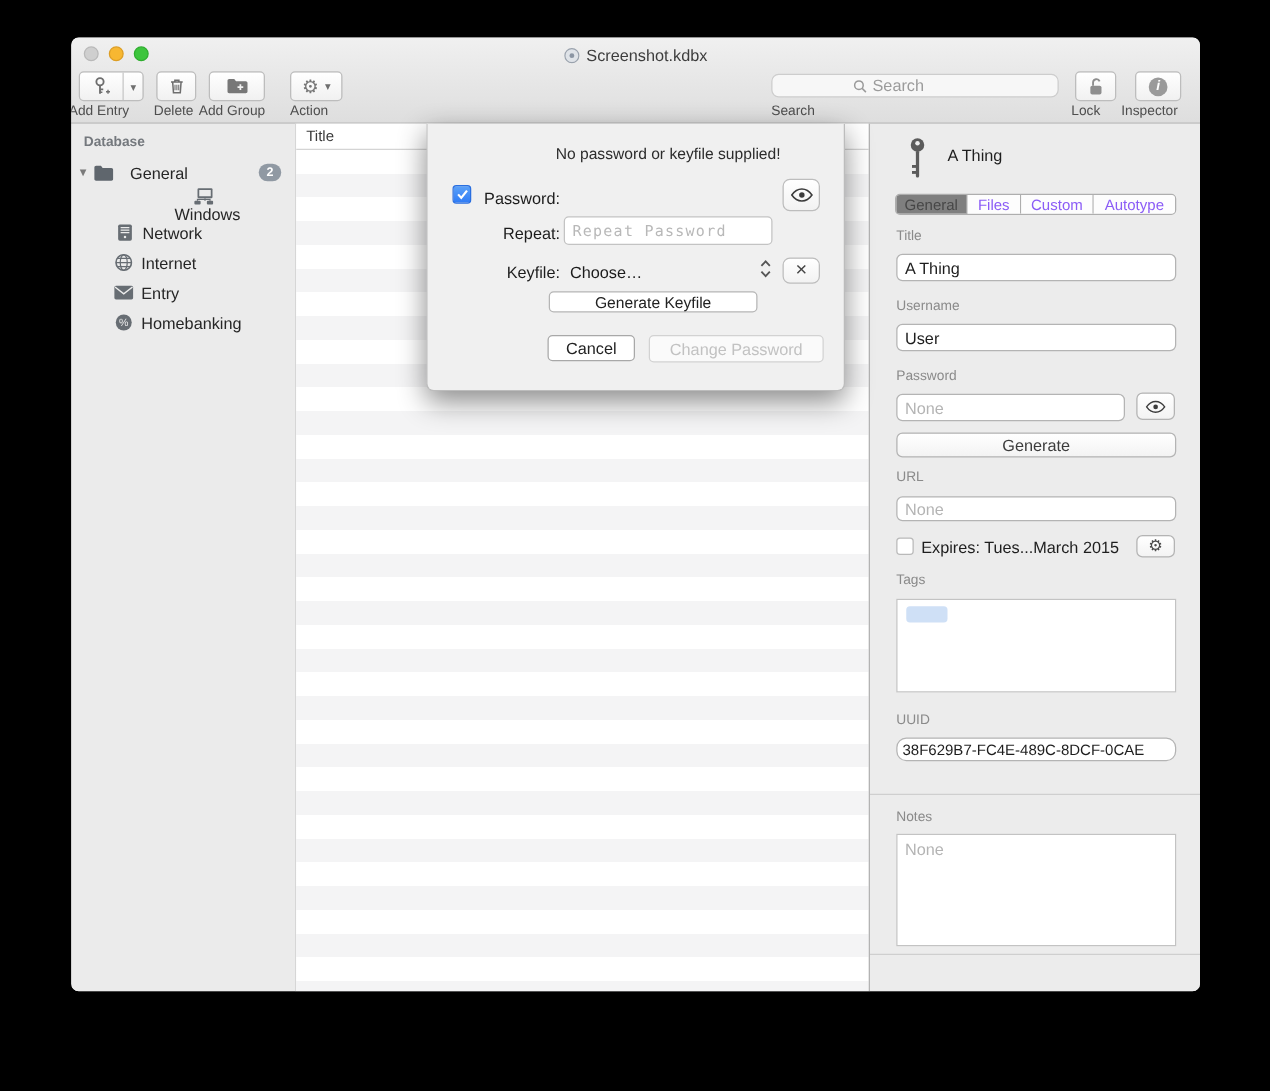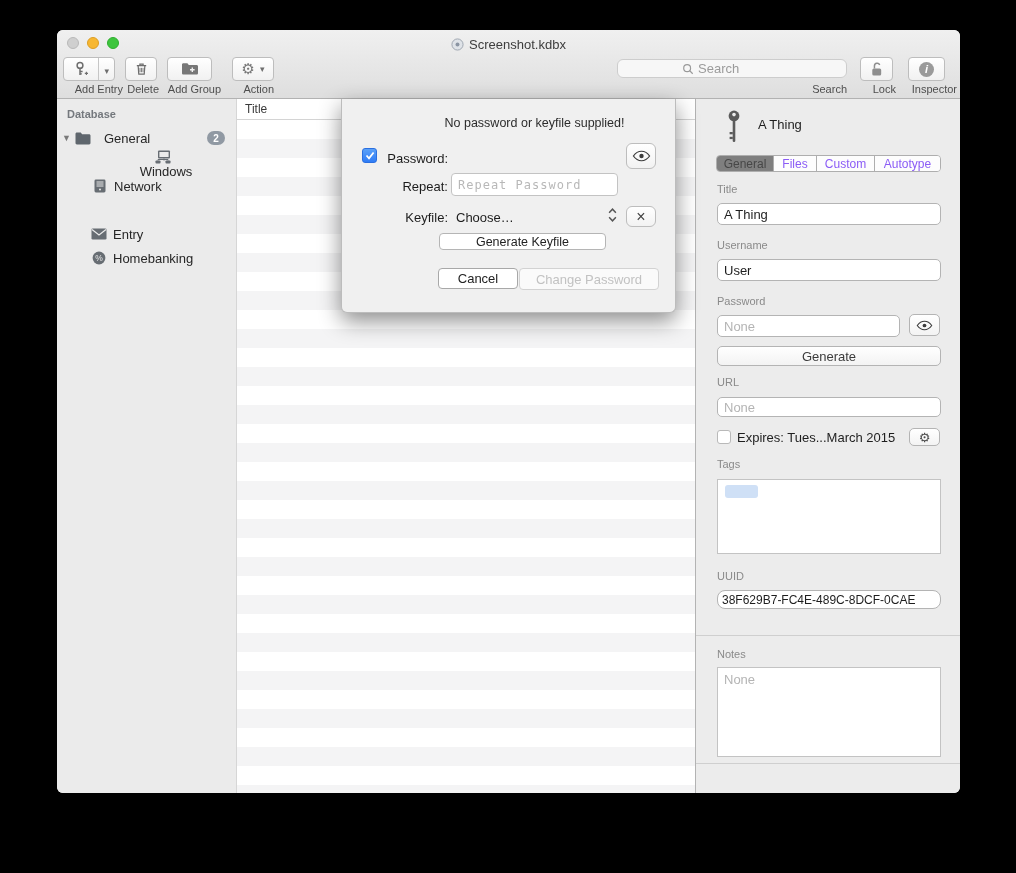--- a/index.html
+++ b/index.html
@@ -27,21 +27,21 @@
   }
   .toolbar-btn {
     position:absolute; top:27px; height:24px;
     background:linear-gradient(#ffffff,#f1f1f1);
     border:1px solid #bdbdbd; border-radius:4px;
     display:flex; align-items:center; justify-content:center;
     box-shadow:0 1px 0 rgba(255,255,255,.6) inset;
   }
   .toolbar-label {
     position:absolute; top:53px; height:12px; font-size:11px; color:#4e4e4e;
-    text-align:right; white-space:nowrap;
+    text-align:left; white-space:nowrap;
   }
   .split-sep { width:1px; height:100%; background:#c6c6c6; }
   .dd-arrow { font-size:9px; color:#6e6e6e; line-height:1; }
   .searchfield {
     position:absolute; left:560px; top:29px; width:230px; height:19px;
     background:#f7f7f7; border:1px solid #cdcdcd; border-radius:6px;
     display:flex; align-items:center; padding-left:64px; gap:4px;
   }
   .searchfield input {
     border:none; outline:none; background:transparent; font-size:13px; width:120px;
@@ -252,20 +252,30 @@
         <span class="icon16">
           <svg width="12" height="14" viewBox="0 0 12 14">
             <rect x="0.5" y="0.5" width="11" height="13" rx="1.4" fill="#676d73"></rect>
             <path d="M2.5 3h7M2.5 5h7M2.5 7h7" stroke="#ebebeb" stroke-width="1"></path>
             <circle cx="6" cy="10.6" r="1" fill="#ebebeb"></circle>
           </svg>
         </span>
         <span class="lbl">Network</span>
       </div>
 
+      <div class="tree-item" style="top:99px; padding-left:33px;">
+        <span class="icon16">
+          <svg width="14" height="14" viewBox="0 0 14 14" fill="none" stroke="#676d73">
+            <circle cx="7" cy="7" r="6.2" stroke-width="1.3"></circle>
+            <ellipse cx="7" cy="7" rx="2.8" ry="6.2" stroke-width="1"></ellipse>
+            <path d="M.8 7h12.4M1.8 3.7h10.4M1.8 10.3h10.4" stroke-width="1"></path>
+          </svg>
+        </span>
+        <span class="lbl">Internet</span>
+      </div>
 
       <div class="tree-item" style="top:123px; padding-left:33px;">
         <span class="icon16">
           <svg width="16" height="12" viewBox="0 0 16 12">
             <rect x="0.5" y="0.5" width="15" height="11" rx="1.3" fill="#676d73"></rect>
             <path d="M1 1.6l7 5.4 7-5.4" stroke="#ebebeb" stroke-width="1.2" fill="none"></path>
           </svg>
         </span>
         <span class="lbl">Entry</span>
       </div>
@@ -387,17 +397,17 @@
       <svg width="9" height="16" viewBox="0 0 8 14" fill="none" stroke="#555" stroke-width="1.3">
           <path d="M1 5l3-3.2L7 5M1 9l3 3.2L7 9"></path>
         </svg>
     </span>
     <div class="sq-btn" style="top:107px; height:21px;">
       <span style="font-size:16px; color:#444; line-height:1;">×</span>
     </div>
 
     <div class="push-btn" style="left:97px; top:134px; width:167px; height:17px; font-size:12.5px; border-color:#b5b5b5;">Generate Keyfile</div>
 
-    <div class="push-btn" style="left:96px; top:169px; width:80px; height:21px;">Cancel</div>
+    <div class="push-btn" style="left:96px; top:169px; width:70px; height:21px;">Cancel</div>
     <div class="push-btn disabled" style="left:177px; top:169px; width:140px; height:22px;">Change Password</div>
   </div>
 
 </div>
 
 </body></html>

